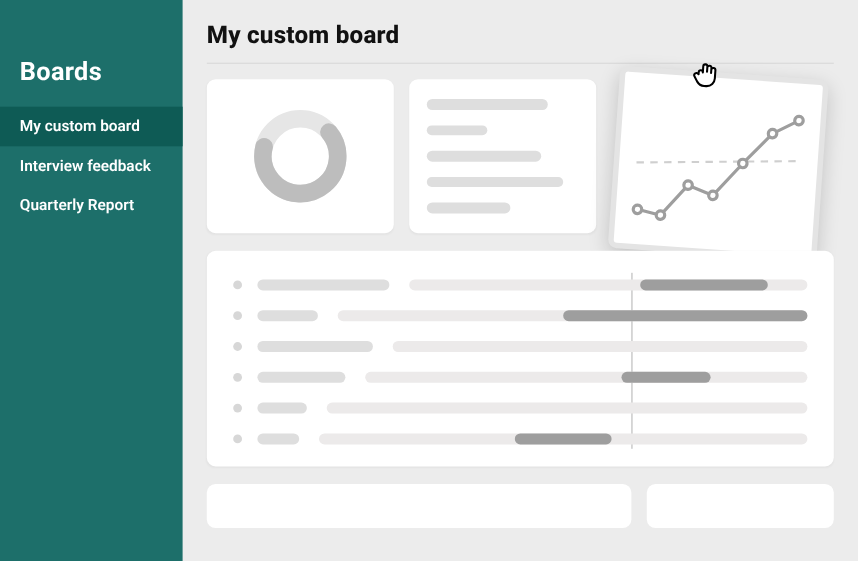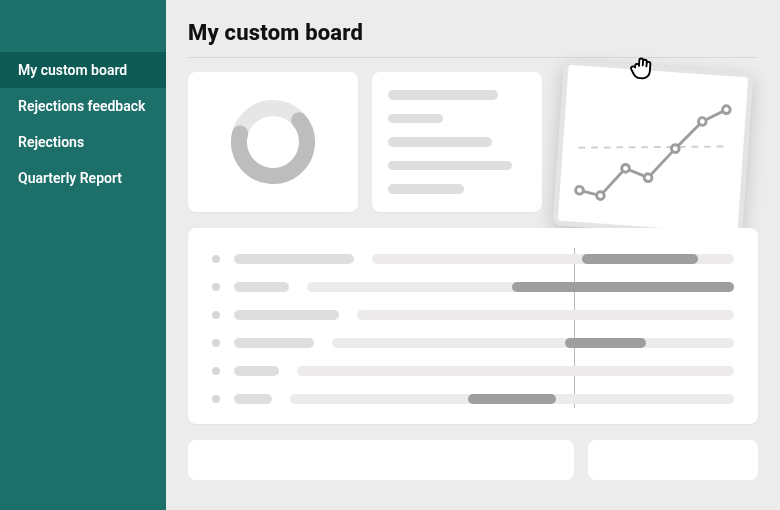--- a/index.html
+++ b/index.html
@@ -50,23 +50,23 @@
   
   .bottom-row { display: flex; gap: 14px; margin-top: 16px; }
   .peek { background: #fff; border-radius: 8px; height: 40px; }
   .peek.left { flex: 1; }
   .peek.right { width: 170px; }
 </style>
 </head>
 <body>
 
 <nav class="sidebar">
+  <div class="sidebar-title">Boards</div>
   <div class="sidebar-item active"><span>My custom board</span></div>
-  <div class="sidebar-item"><span>Rejections feedback</span></div>
-  <div class="sidebar-item"><span>Rejections</span></div>
+  <div class="sidebar-item"><span>Interview feedback</span></div>
   <div class="sidebar-item"><span>Quarterly Report</span></div>
 </nav>
 
 <main class="main">
   <div class="header">
     <h1 class="page-title">My custom board</h1>
   </div>
   <div class="divider"></div>
 
   <div class="cards-row">

